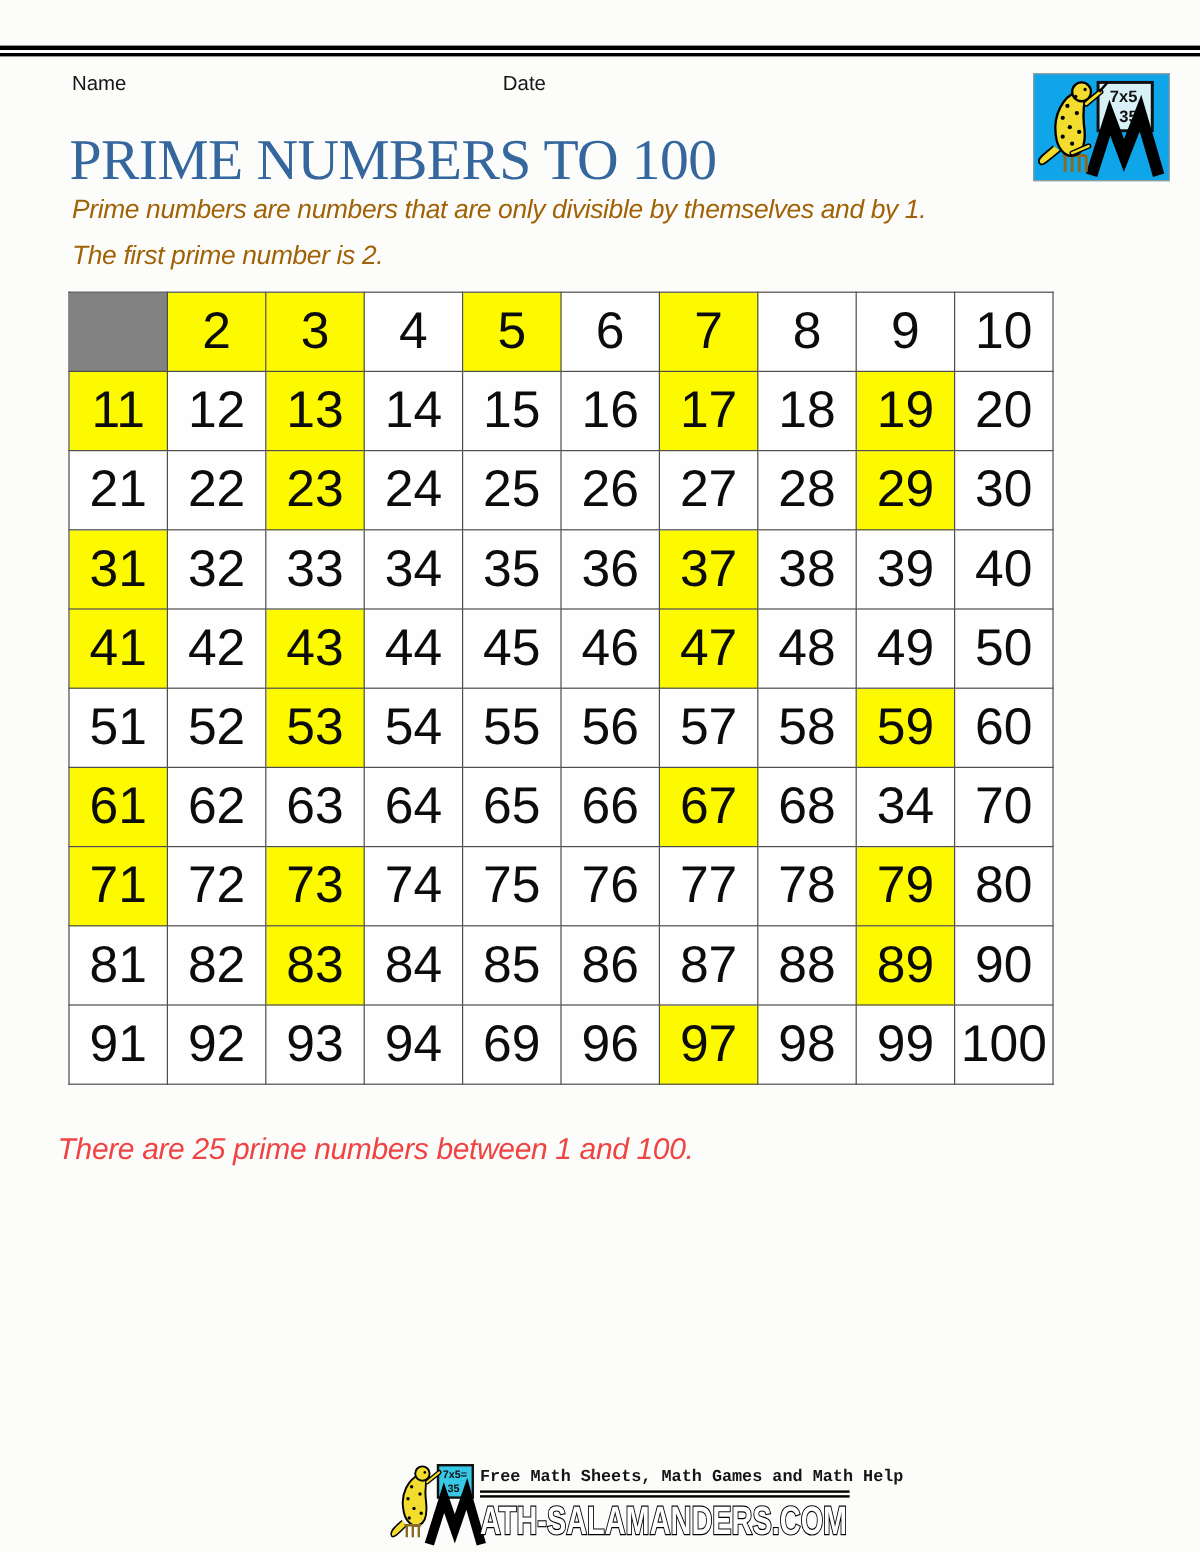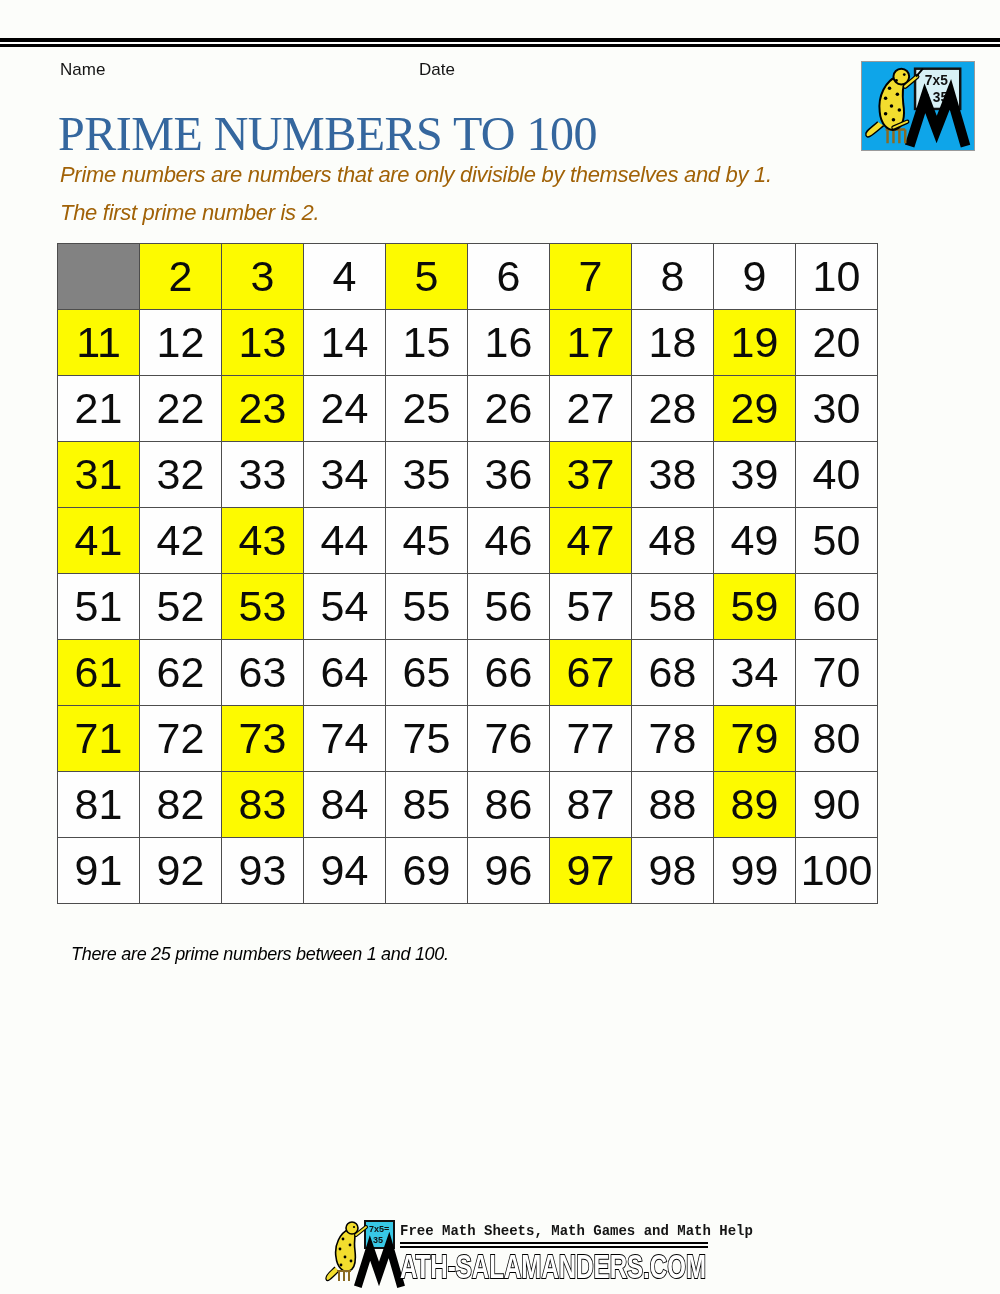--- a/index.html
+++ b/index.html
@@ -52,23 +52,23 @@
     border:1px solid #4d4d4d;
     text-align:center;vertical-align:middle;
     font-size:43px;color:#0c0c0c;
     background:#fefefe;
     font-family:"Liberation Sans",sans-serif;
   }
   table.number-grid td.prime{background:var(--prime-highlight,#ffff00);}
   table.number-grid td.corner{background:var(--corner-cell,#808080);}
 
   .bottom-note{
-    position:absolute;left:71px;top:944px;
-    font-style:italic;font-size:18px;letter-spacing:-0.3px;
-    color:#000000;white-space:nowrap;
+    position:absolute;left:48px;top:944px;
+    font-style:italic;font-size:25px;letter-spacing:-0.3px;
+    color:#ef4444;white-space:nowrap;
   }
 
   
   .footer{
     position:absolute;left:325px;top:1217px;width:390px;height:80px;
   }
   .footer-logo-svg{position:absolute;left:0;top:2px;}
   .footer-text-col{position:absolute;left:75px;top:6px;width:308px;}
   .footer-tagline{
     font-size:14px;font-weight:bold;color:#141414;

